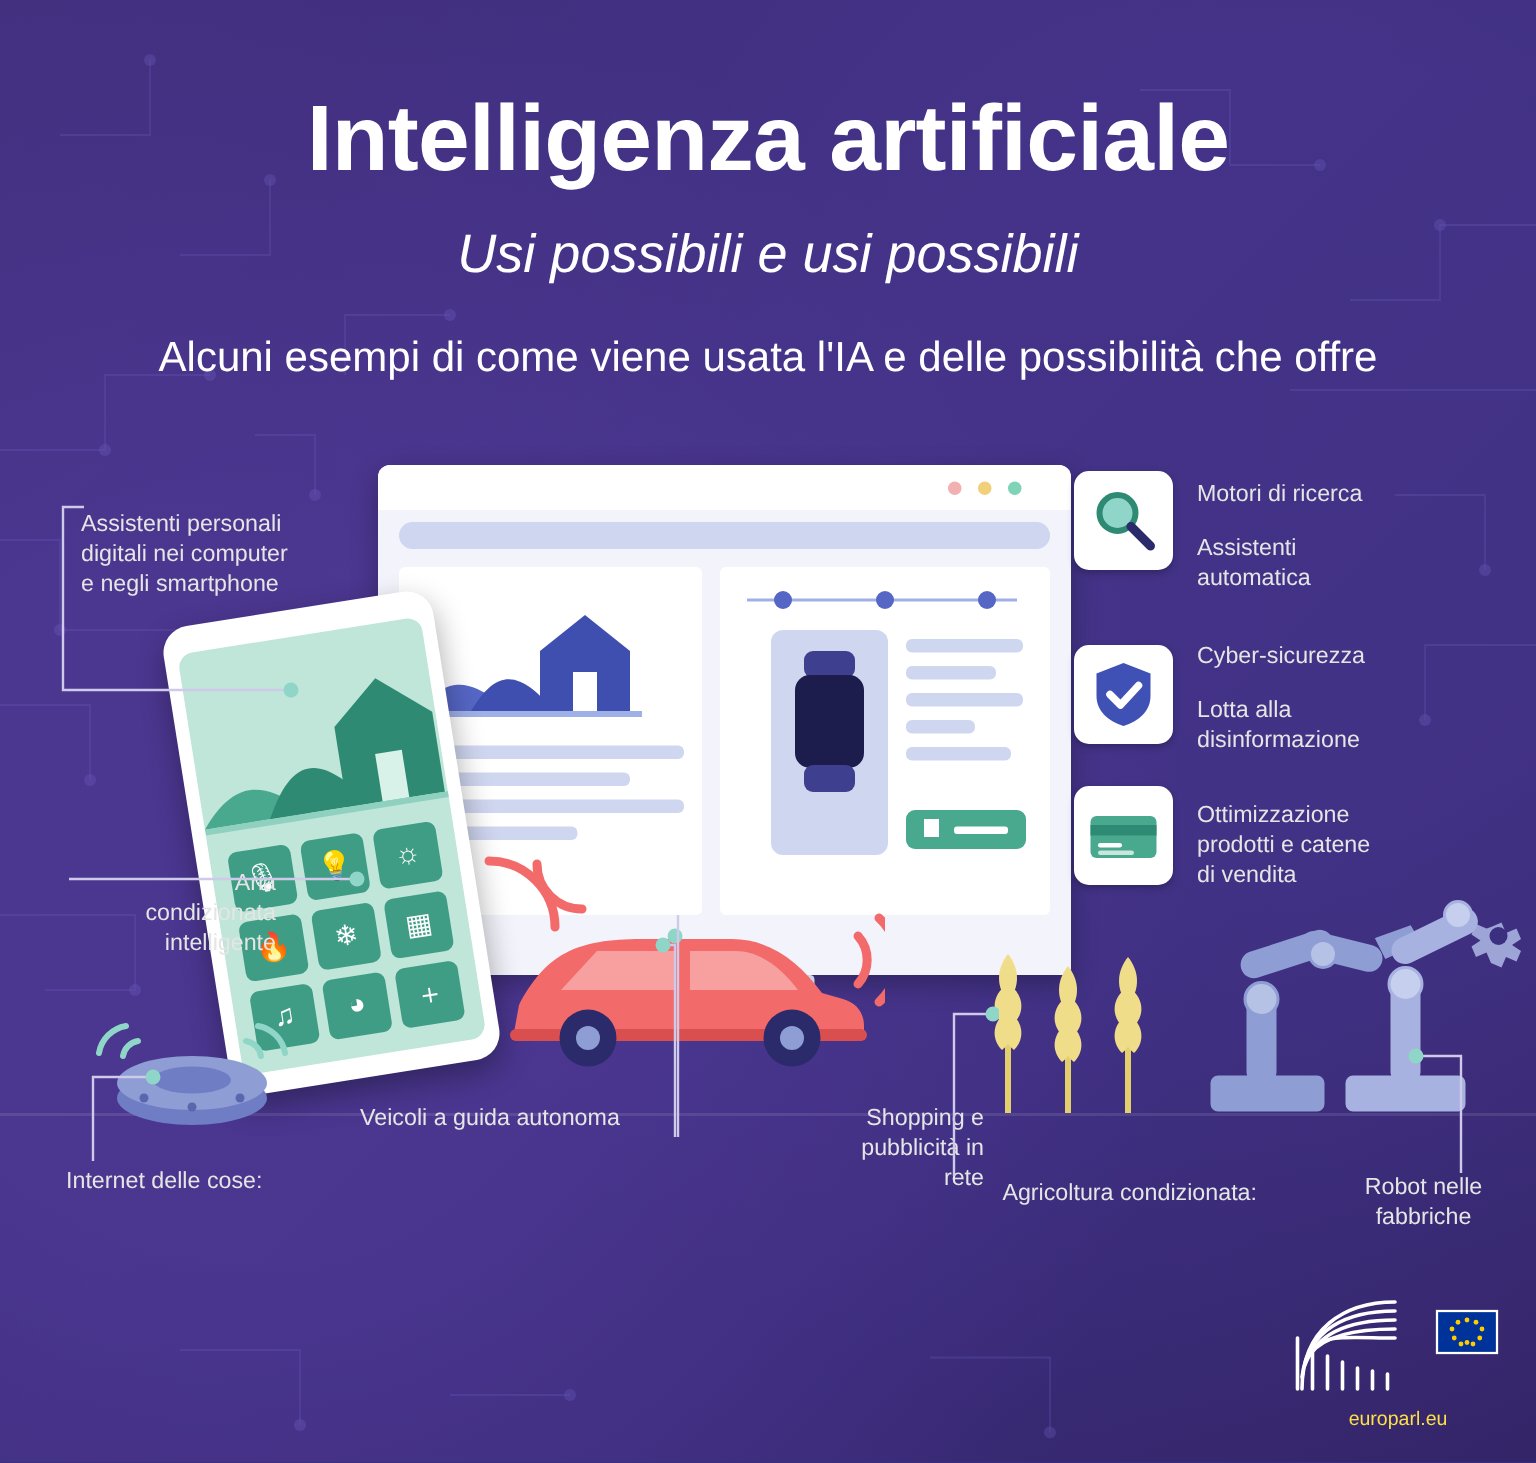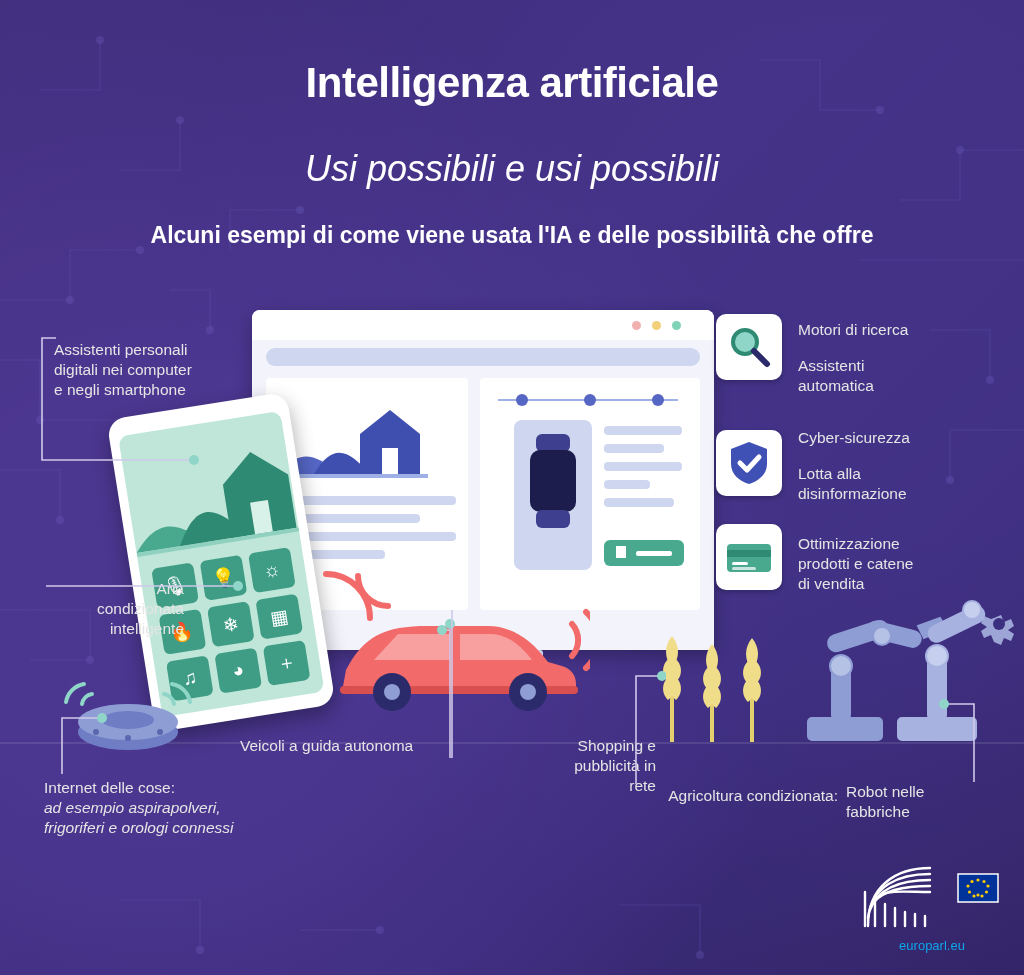--- a/index.html
+++ b/index.html
@@ -13,23 +13,23 @@
   #bg{
     position:absolute;inset:0;
     background:
       radial-gradient(circle at 16% 62%, rgba(86,62,160,.55) 0 22%, rgba(86,62,160,0) 60%),
       radial-gradient(circle at 84% 30%, rgba(76,58,150,.45) 0 24%, rgba(76,58,150,0) 62%),
       linear-gradient(135deg,#43307f 0%,#3d2d7c 40%,#3a2b79 70%,#342569 100%);
   }
   #bg svg{position:absolute;inset:0;opacity:.5}
   
   .hdr{position:absolute;left:0;right:0;text-align:center;color:#fff}
-  #title{top:62px;font-size:42px;font-weight:bold;letter-spacing:-.5px;line-height:1}
+  #title{top:62px;font-size:62px;font-weight:bold;letter-spacing:-.5px;line-height:1}
   #subtitle{top:148px;font-size:36px;font-style:italic;font-weight:normal}
-  #strap{top:222px;font-size:23px;font-weight:bold}
+  #strap{top:222px;font-size:28px;font-weight:normal}
   
   .callout{position:absolute;color:#e5e5e5;font-size:15.5px;line-height:1.28}
   .callout .it{font-style:italic}
   .lead{position:absolute;border-color:#cfc9ea;pointer-events:none}
   
   .tile{position:absolute;width:66px;height:66px;border-radius:10px;background:#fff;
         box-shadow:0 2px 5px rgba(0,0,0,.25);display:flex;align-items:center;justify-content:center}
   
   #monitor{position:absolute;left:252px;top:310px;width:462px;height:340px;background:#f3f4fb;
            border-radius:8px 8px 4px 4px;box-shadow:0 6px 18px rgba(0,0,0,.28)}
@@ -52,21 +52,21 @@
   
   #car{position:absolute;left:300px;top:566px;width:290px;height:150px}
   
   #vac{position:absolute;left:58px;top:676px;width:140px;height:80px}
   
   #farm{position:absolute;left:646px;top:630px;width:140px;height:120px}
   #robots{position:absolute;left:786px;top:600px;width:230px;height:150px}
   #floor{position:absolute;left:0;right:0;top:742px;height:2px;background:rgba(255,255,255,.10)}
   
   #logo{position:absolute;left:862px;top:862px;width:140px;height:90px;color:#fff;text-align:center}
-  #logo-url{position:absolute;left:862px;top:938px;width:140px;text-align:center;color:#0ea5e9;font-size:13px}
+  #logo-url{position:absolute;left:862px;top:938px;width:140px;text-align:center;color:#fde047;font-size:13px}
 </style>
 </head>
 <body>
 
 <div id="bg">
   <svg viewBox="0 0 1024 975" preserveAspectRatio="none">
     <g stroke="#6c5ec0" stroke-width="1.2" fill="none" opacity="0.55">
       <path d="M0 300 L70 300 L70 250 L140 250"></path>
       <path d="M0 360 L40 360 L40 420 L120 420"></path>
       <path d="M0 470 L60 470 L60 520"></path>
@@ -320,22 +320,20 @@
 <div class="callout" style="left:54px;top:579px;width:130px;white-space:pre-line;text-align:right">Aria
 condizionata
 intelligente</div>
 <svg class="lead" style="left:38px;top:562px;width:230px;height:40px" viewBox="0 0 230 40">
   <path d="M8 24 L196 24" fill="none" stroke="#cfc9ea" stroke-width="1.6"></path>
   <circle cx="200" cy="24" r="5" fill="#8fd6c8"></circle>
 </svg>
 
 <div class="callout" style="left:44px;top:778px;width:280px">
   <span>Internet delle cose:</span><br>
-  <span class="it" style="white-space:pre-line">ad esempio aspirapolveri,
-frigoriferi e orologi connessi</span>
 </div>
 <svg class="lead" style="left:56px;top:700px;width:80px;height:80px" viewBox="0 0 80 80">
   <path d="M6 74 L6 18 L44 18" fill="none" stroke="#cfc9ea" stroke-width="1.6"></path>
   <circle cx="46" cy="18" r="5" fill="#8fd6c8"></circle>
 </svg>
 
 <div class="callout" style="left:240px;top:736px">Veicoli a guida autonoma</div>
 <svg class="lead" style="left:236px;top:612px;width:230px;height:146px" viewBox="0 0 230 146">
   <path d="M214 146 L214 18 L208 18" fill="none" stroke="#cfc9ea" stroke-width="1.6"></path>
   <circle cx="206" cy="18" r="5" fill="#8fd6c8"></circle>
@@ -348,21 +346,21 @@
 </svg>
 
 <div class="callout" style="left:602px;top:786px;width:236px;text-align:right">
   <span>Agricoltura condizionata:</span><br>
 </div>
 <svg class="lead" style="left:626px;top:662px;width:40px;height:126px" viewBox="0 0 40 126">
   <path d="M10 122 L10 14 L34 14" fill="none" stroke="#cfc9ea" stroke-width="1.6"></path>
   <circle cx="36" cy="14" r="5" fill="#8fd6c8"></circle>
 </svg>
 
-<div class="callout" style="left:846px;top:782px;width:120px;white-space:pre-line">Robot nelle
+<div class="callout" style="left:889px;top:782px;width:120px;text-align:center;white-space:pre-line">Robot nelle
 fabbriche</div>
 <svg class="lead" style="left:920px;top:690px;width:60px;height:96px" viewBox="0 0 60 96">
   <path d="M54 92 L54 14 L26 14" fill="none" stroke="#cfc9ea" stroke-width="1.6"></path>
   <circle cx="24" cy="14" r="5" fill="#8fd6c8"></circle>
 </svg>
 
 <div id="logo">
   <svg width="140" height="76" viewBox="0 0 140 76">
     <g stroke="#ffffff" stroke-width="2.4" fill="none" stroke-linecap="round">
       <path d="M6 64 C6 24 34 6 68 6"></path>

